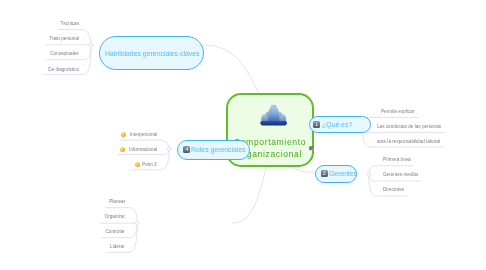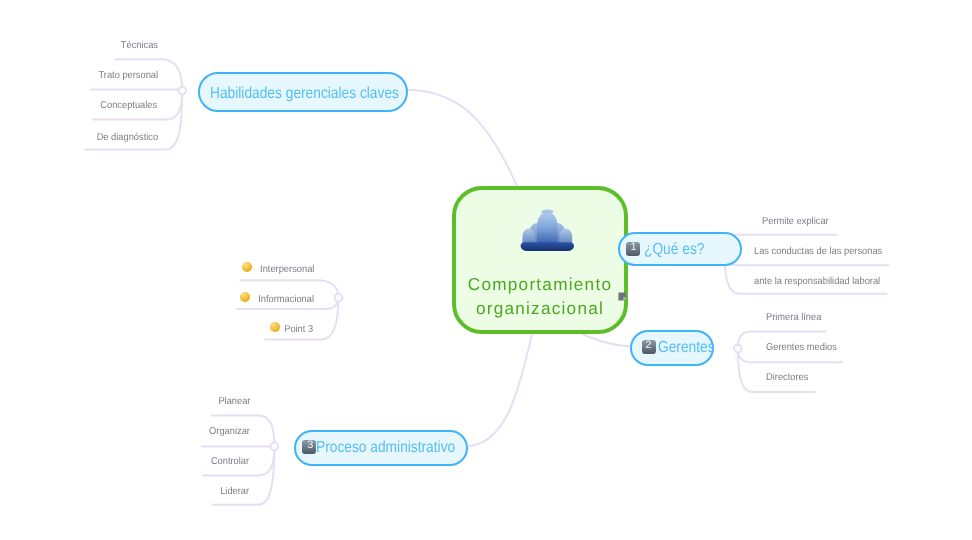--- a/index.html
+++ b/index.html
@@ -126,29 +126,29 @@
   <svg class="noteicon" viewBox="0 0 9 9">
     <path d="M0.4,0.4 H8.6 V5.6 L5.4,8.6 H0.4 Z" fill="#6e7279"></path>
     <path d="M8.6,5.6 L5.4,5.6 L5.4,8.6 Z" fill="#bcc2c8"></path>
   </svg>
   <div class="ctxt">
     <span>Comportamiento</span><br>
     <span>organizacional</span>
   </div>
 </div>
 
-<div class="blue" id="n-habilidades" style="left:99px;top:36px;width:104.5px;height:20px;padding:0 0 0 5px;">
+<div class="blue" id="n-habilidades" style="left:99px;top:36px;width:104.5px;height:34px;padding:0 0 0 5px;">
   <span class="lbl">Habilidades gerenciales claves</span>
 </div>
 
+<div class="blue" id="n-roles" style="left:177px;top:140px;width:72.5px;height:19.5px;padding:0 0 0 5.3px;">
+  <span class="badge" style="margin-right:.9px">4</span>
+  <span class="lbl">Roles gerenciales</span>
+</div>
 
-<div class="blue" id="n-proceso" style="left:146.7px;top:215px;width:87px;height:17.5px;padding:0 0 0 3.8px;">
-  <span class="badge" style="margin-right:-.5px">3</span>
-  <span class="lbl">Proceso administrativo</span>
-</div>
 
 <div class="blue" id="n-quees" style="left:309px;top:116px;width:62px;height:16.5px;padding:0 0 0 3.2px;">
   <span class="badge">1</span>
   <span class="lbl">¿Qué es?</span>
 </div>
 
 <div class="blue" id="n-gerentes" style="left:315px;top:165px;width:42px;height:17.5px;padding:0 0 0 4.6px;">
   <span class="badge">2</span>
   <span class="lbl">Gerentes</span>
 </div>

